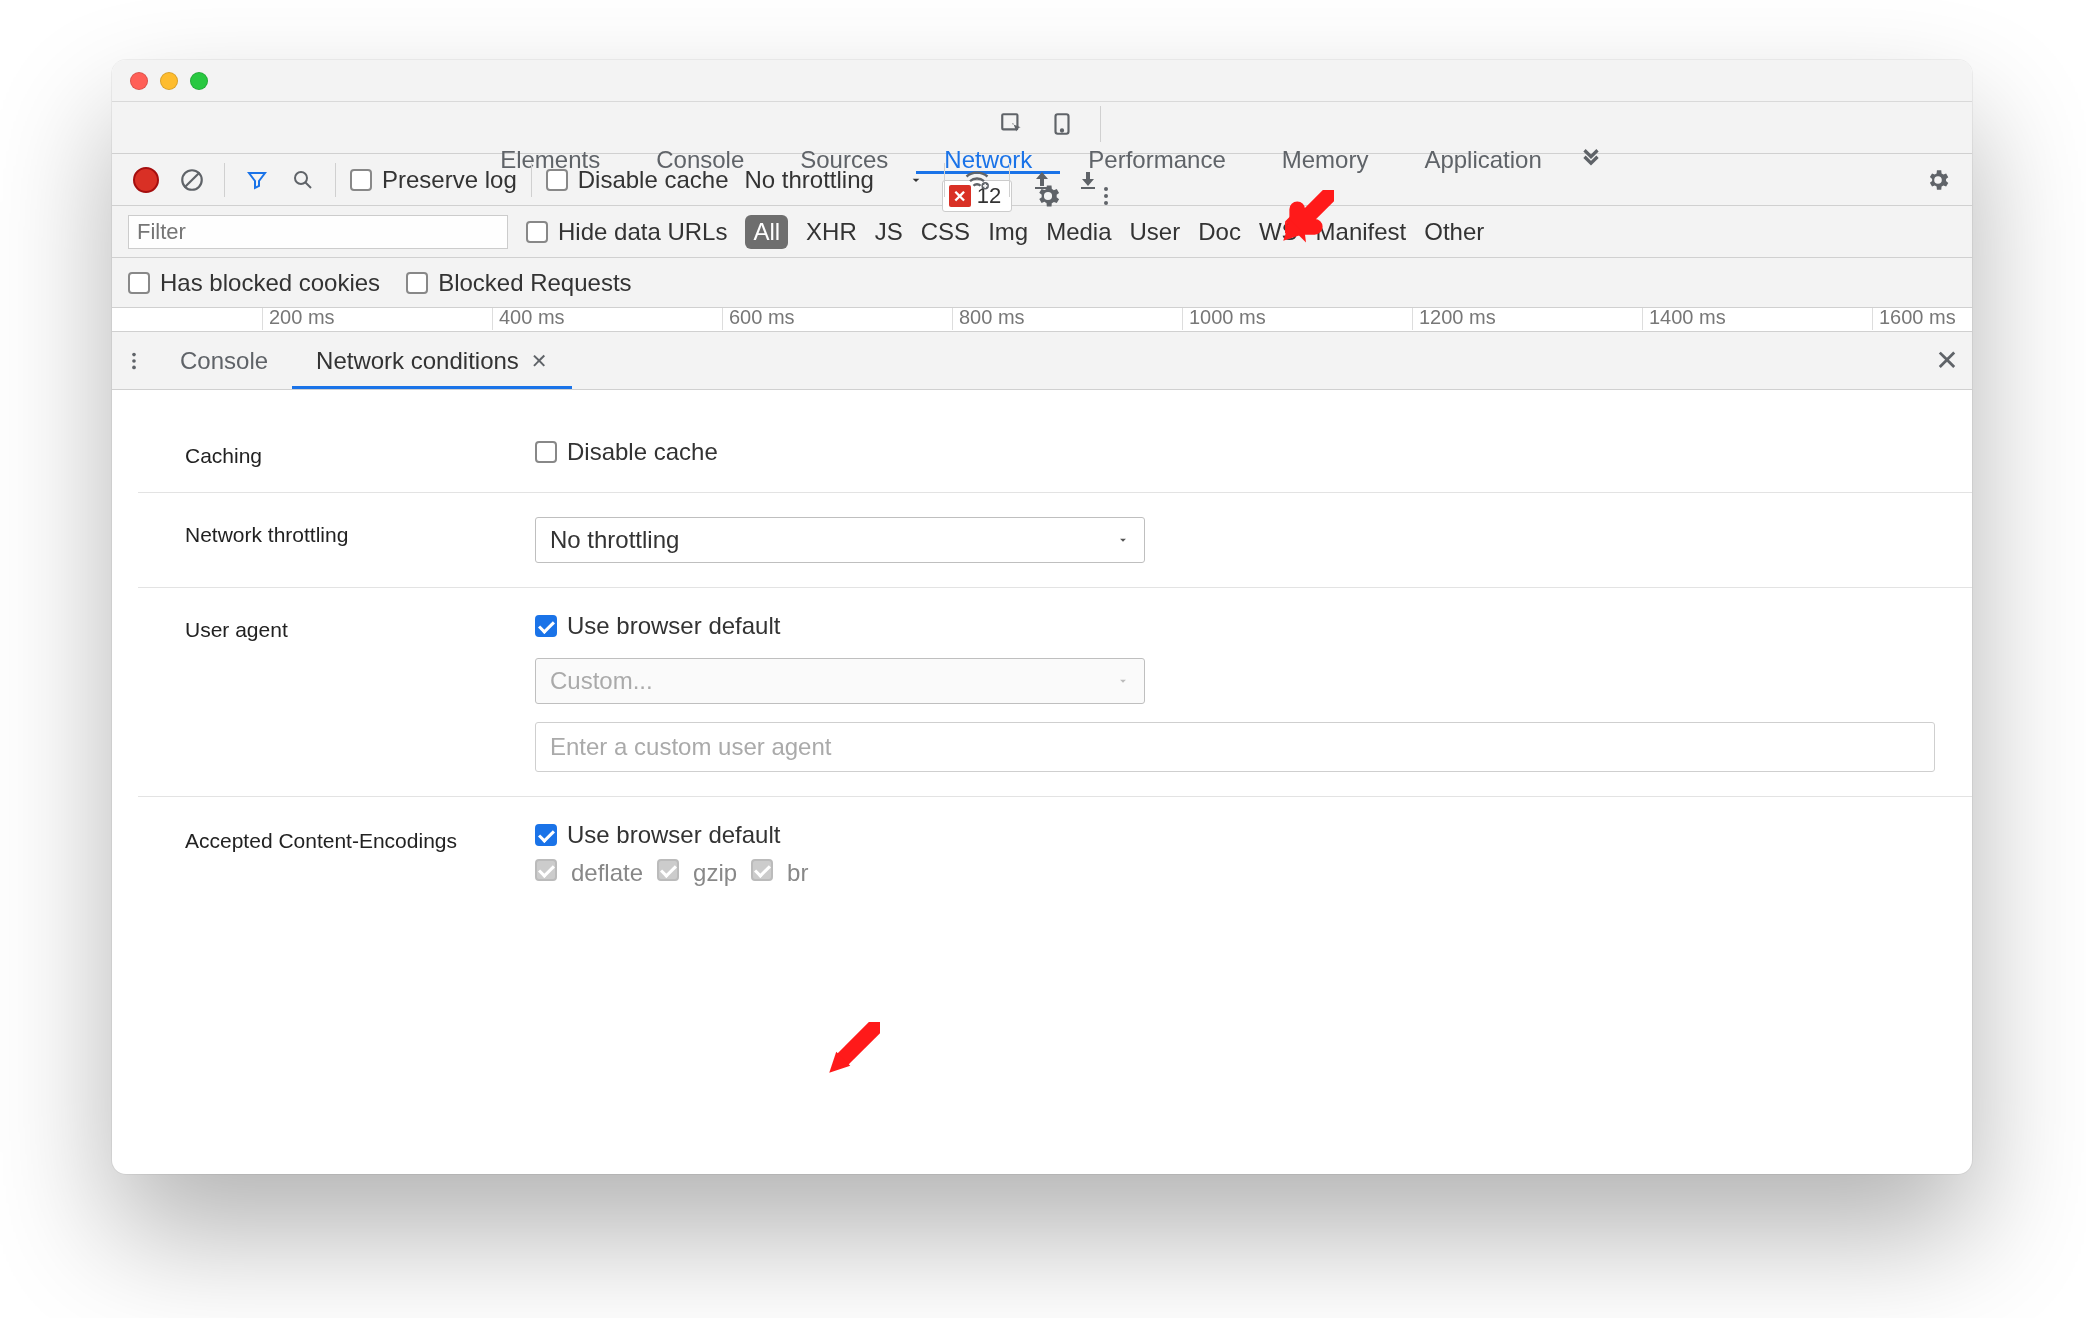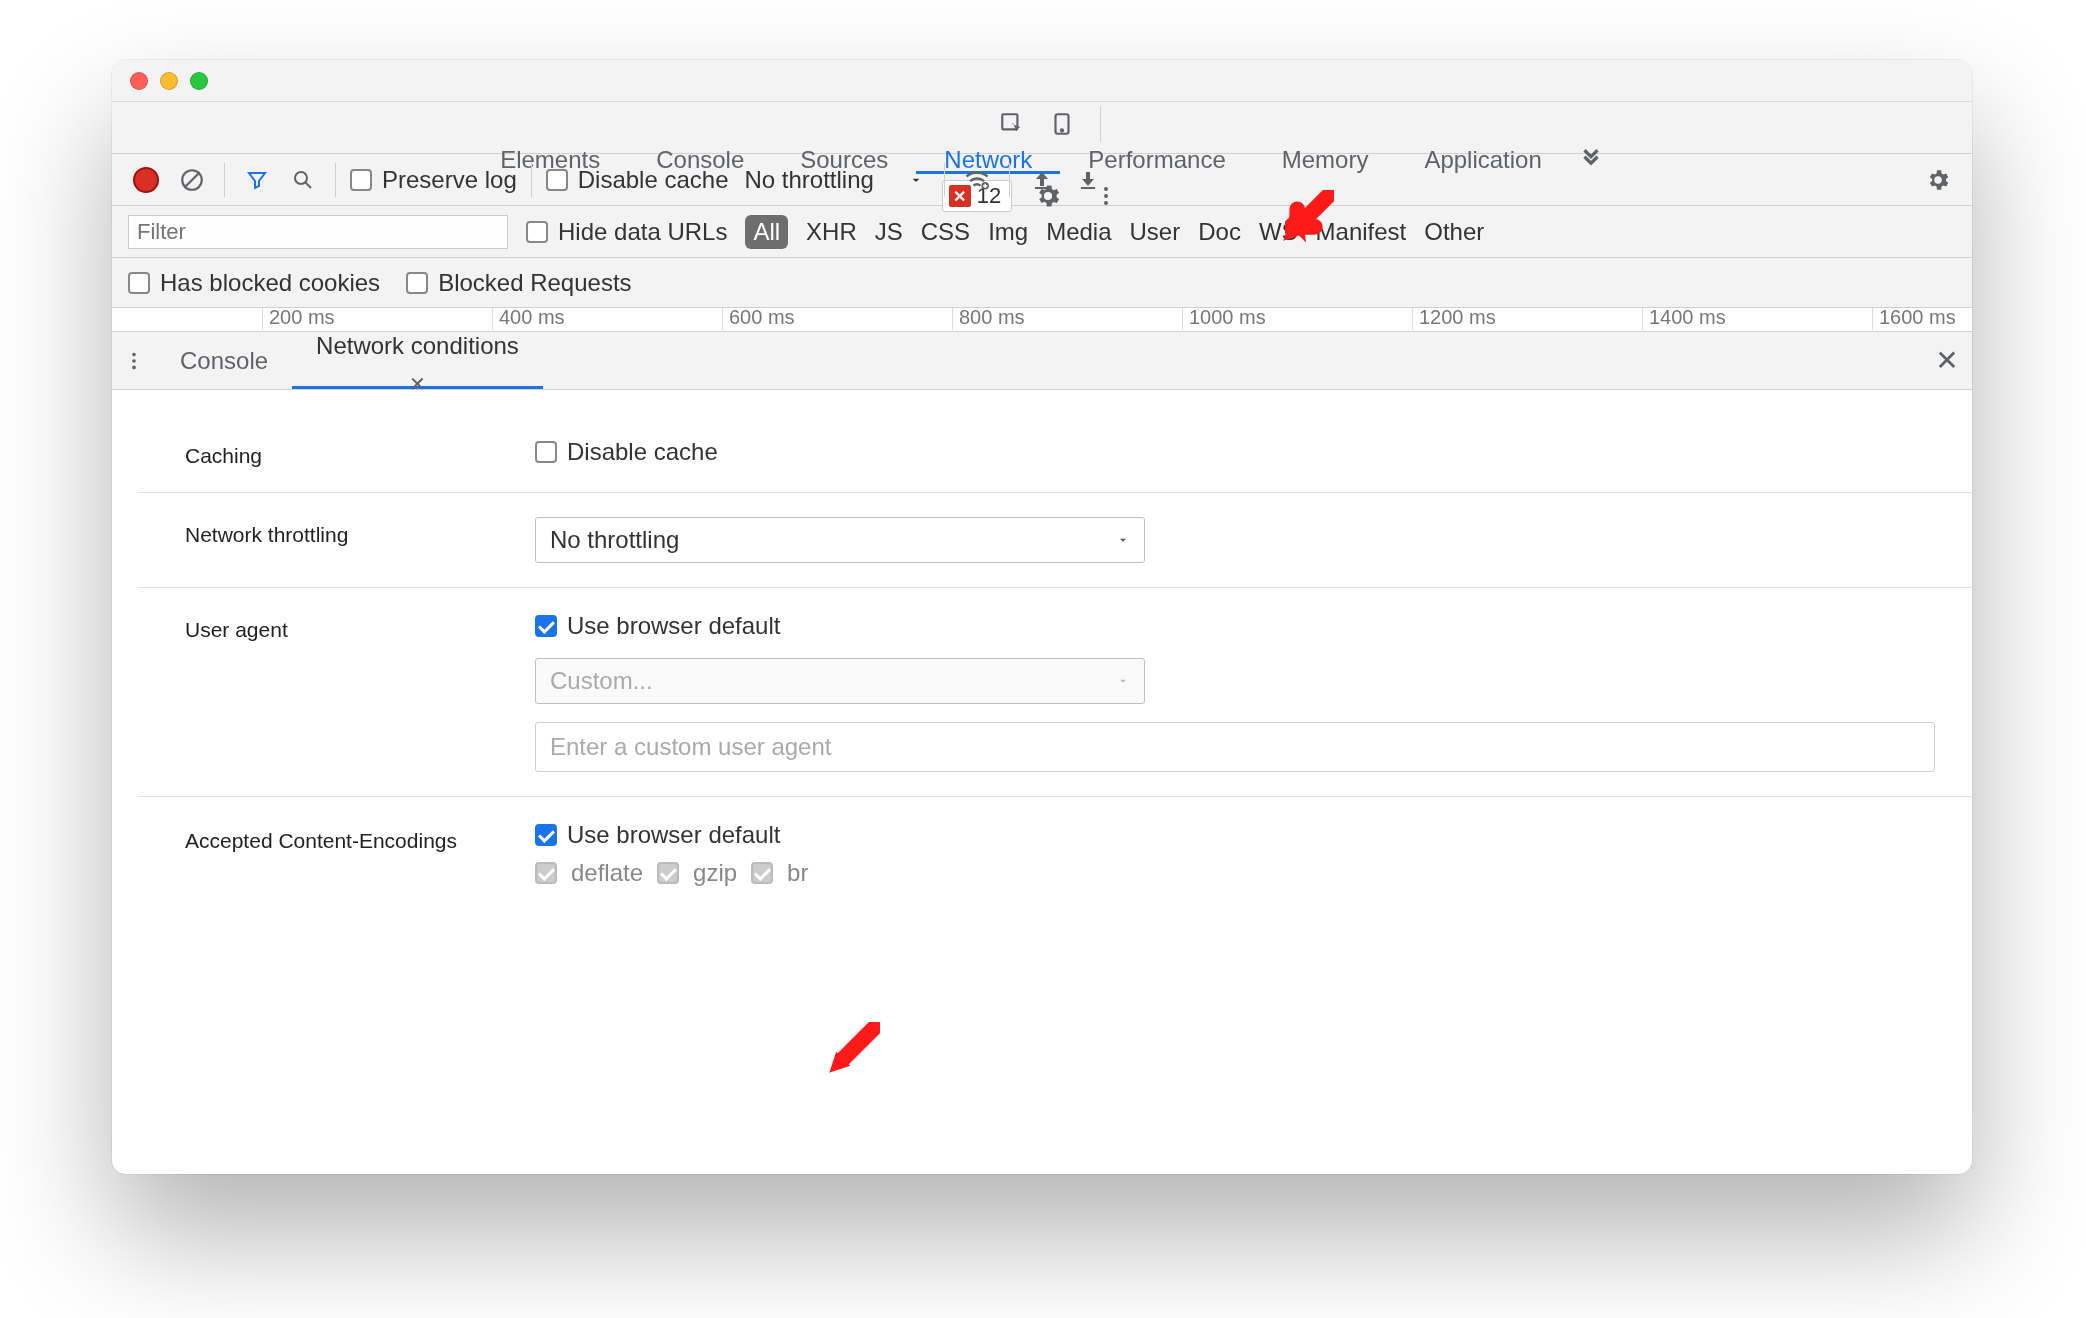--- a/index.html
+++ b/index.html
@@ -51,34 +51,34 @@
   .ftype { color: #333; cursor: pointer; }
   
   .blocked-row { height: 50px; background: #f3f3f3; border-bottom: 1px solid #d0d0d0; display: flex; align-items: center; padding: 0 16px; gap: 26px; font-size: 24px; color: #333; }
   
   .timeline { height: 24px; background: #fff; border-bottom: 1px solid #d0d0d0; position: relative; overflow: hidden; font-size: 20px; color: #777; }
   .timeline .tick { position: absolute; top: -2px; border-left: 1px solid #ddd; padding-left: 6px; height: 24px; }
   
   .drawer-tabbar { height: 58px; background: #f3f3f3; border-bottom: 1px solid #d0d0d0; display: flex; align-items: center; }
   .drawer-menu { width: 44px; display: flex; align-items: center; justify-content: center; color: #5f6368; }
   .drawer-tab { padding: 0 24px; height: 100%; display: flex; align-items: center; font-size: 24px; color: #5f6368; gap: 12px; }
-  .drawer-tab.active { color: #333; box-shadow: inset 0 -3px 0 #1a73e8; flex-direction: column; }
+  .drawer-tab.active { color: #333; box-shadow: inset 0 -3px 0 #1a73e8; }
   .tab-close { color: #5f6368; font-size: 20px; }
   .drawer-spacer { flex: 1; }
   .drawer-close { width: 50px; display: flex; align-items: center; justify-content: center; color: #5f6368; font-size: 28px; }
   
   .panel { background: #fff; padding: 24px 0 0 26px; }
   .prow { display: flex; align-items: flex-start; border-bottom: 1px solid #e3e3e3; padding: 24px 0; }
   .prow.last { border-bottom: none; }
   .plabel { width: 350px; font-size: 21px; color: #222; padding-top: 6px; margin-left: 47px; }
   .pctrl { flex: 1; display: flex; flex-direction: column; gap: 18px; padding-right: 30px; }
   .select-box { width: 610px; height: 46px; border: 1px solid #bfbfbf; border-radius: 3px; background: #fff; display: flex; align-items: center; justify-content: space-between; padding: 0 14px; font-size: 24px; color: #333; }
   .select-box.disabled { color: #aaa; background: #fafafa; }
   .ua-input { width: 100%; max-width: 1400px; height: 50px; border: 1px solid #cfcfcf; border-radius: 3px; padding: 0 14px; font-size: 24px; color: #aaa; display: flex; align-items: center; background: #fff; }
-  .enc-row { display: flex; align-items: center; gap: 14px; font-size: 24px; color: #333; }
+  .enc-row { display: flex; gap: 14px; font-size: 24px; color: #333; }
   .enc-row .mute { color: #888; }
   
   .arrow { position: absolute; width: 56px; height: 56px; pointer-events: none; }
   .arrow svg { width: 100%; height: 100%; }
   svg { display: block; }
 </style>
 </head>
 <body>
 
 <div class="stage">

